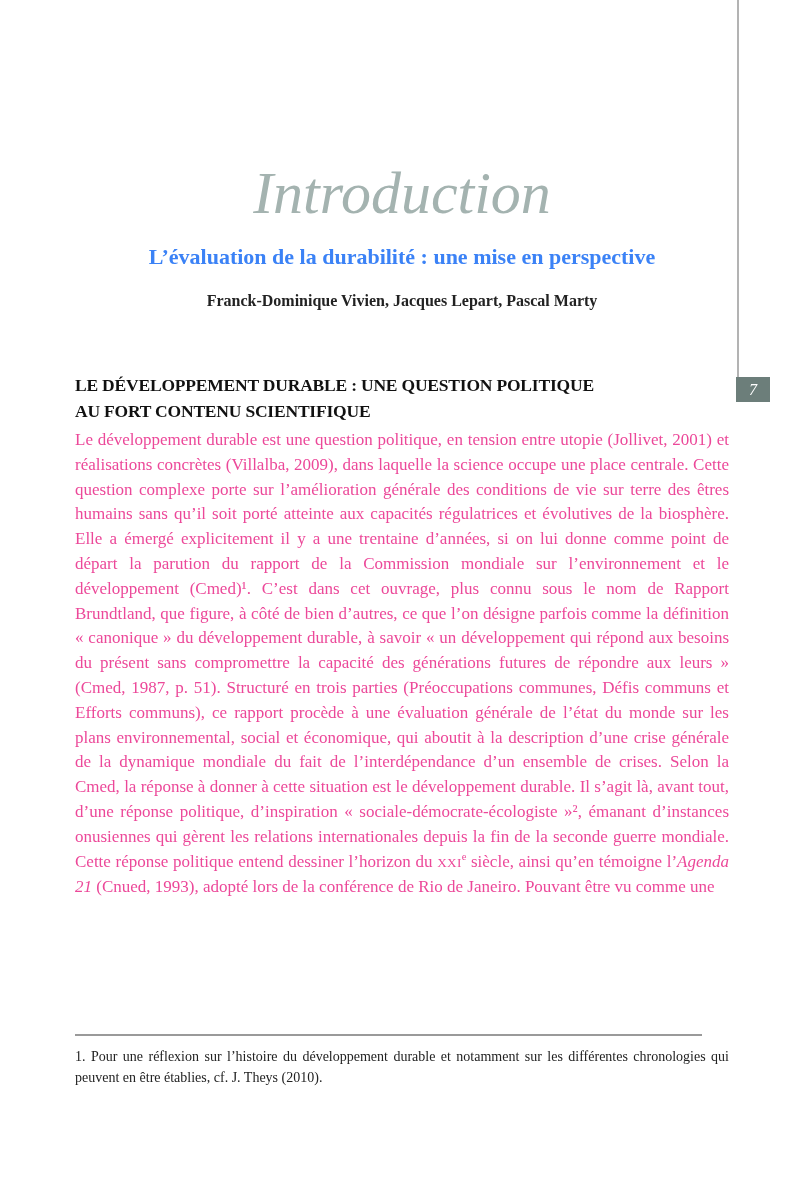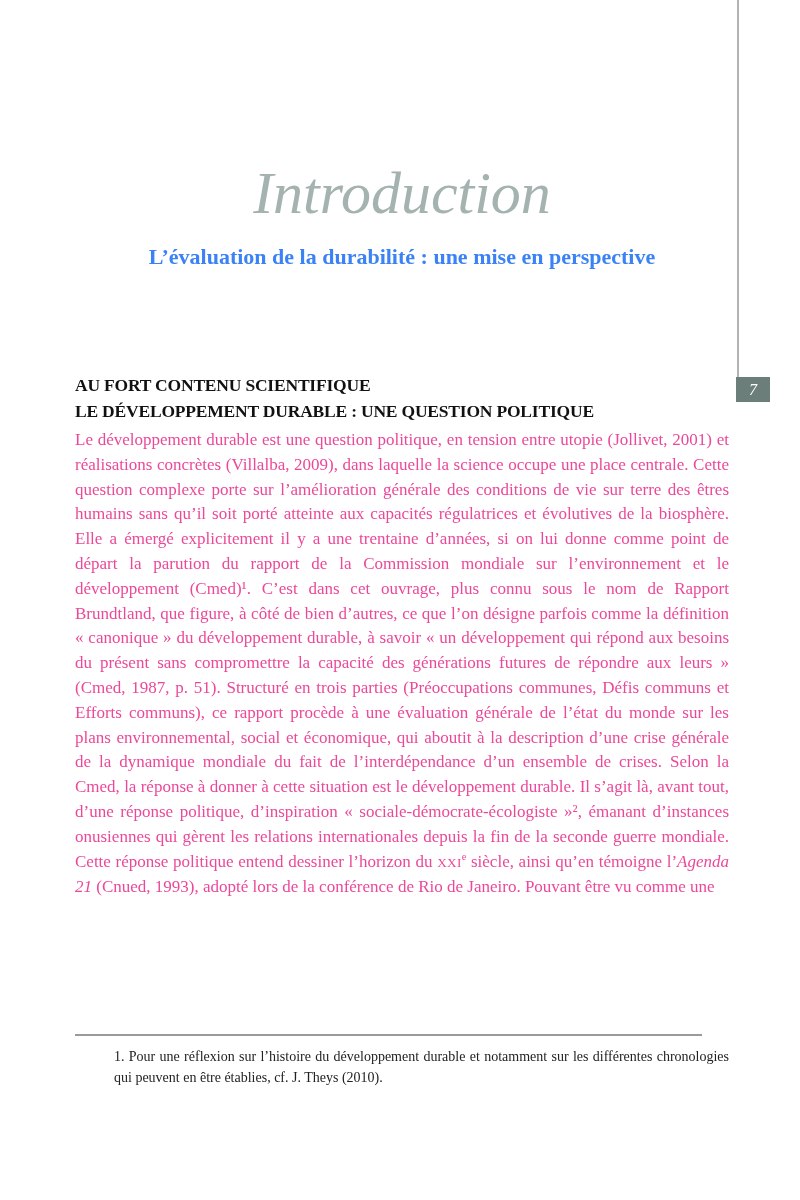--- a/index.html
+++ b/index.html
@@ -117,42 +117,42 @@
     left: 75px;
     top: 1047px;
     width: 654px;
   }
   .footnote {
     font-size: 14px;
     line-height: 20.5px;
     text-align: justify;
     color: #222222;
     margin-bottom: 11px;
-    margin-left: 39px;
   }
 </style>
 </head>
 <body>
 
 <div class="page">
 
   <div class="margin-rule"></div>
 
   <div class="page-badge">
     <span>7</span>
   </div>
 
   <h1 class="title">Introduction</h1>
 
   <h2 class="subtitle">L’évaluation de la durabilité : une mise en perspective</h2>
 
+  <div class="authors">Franck-Dominique Vivien, Jacques Lepart, Pascal Marty</div>
 
   <div class="heading">
+    <div>LE DÉVELOPPEMENT DURABLE : UNE QUESTION POLITIQUE</div>
     <div>AU FORT CONTENU SCIENTIFIQUE</div>
-    <div>LE DÉVELOPPEMENT DURABLE : UNE QUESTION POLITIQUE</div>
   </div>
 
   <p class="body-text"><span>Le développement durable est une question politique, en tension entre utopie (Jollivet, 2001) et réalisations concrètes (Villalba, 2009), dans laquelle la science occupe une place centrale. Cette question complexe porte sur l’amélioration générale des conditions de vie sur terre des êtres humains sans qu’il soit porté atteinte aux capacités régulatrices et évolutives de la biosphère. Elle a émergé explicitement il y a une trentaine d’années, si on lui donne comme point de départ la parution du rapport de la Commission mondiale sur l’environnement et le développement (Cmed)¹. C’est dans cet ouvrage, plus connu sous le nom de Rapport Brundtland, que figure, à côté de bien d’autres, ce que l’on désigne parfois comme la définition « canonique » du développement durable, à savoir « un développement qui répond aux besoins du présent sans compromettre la capacité des générations futures de répondre aux leurs » (Cmed, 1987, p. 51). Structuré en trois parties (Préoccupations communes, Défis communs et Efforts communs), ce rapport procède à une évaluation générale de l’état du monde sur les plans environnemental, social et économique, qui aboutit à la description d’une crise générale de la dynamique mondiale du fait de l’interdépendance d’un ensemble de crises. Selon la Cmed, la réponse à donner à cette situation est le développement durable. Il s’agit là, avant tout, d’une réponse politique, d’inspiration « sociale-démocrate-écologiste »², émanant d’instances onusiennes qui gèrent les relations internationales depuis la fin de la seconde guerre mondiale. Cette réponse politique entend dessiner l’horizon du </span><span class="sc">XXI</span><span class="sup">e</span><span> siècle, ainsi qu’en témoigne l’</span><span class="it">Agenda 21</span><span> (Cnued, 1993), adopté lors de la conférence de Rio de Janeiro. Pouvant être vu comme une</span></p>
 
   <div class="fn-sep"></div>
 
   <div class="footnotes">
     <p class="footnote">1. Pour une réflexion sur l’histoire du développement durable et notamment sur les différentes chronologies qui peuvent en être établies, cf. J. Theys (2010).</p>
   </div>
 

